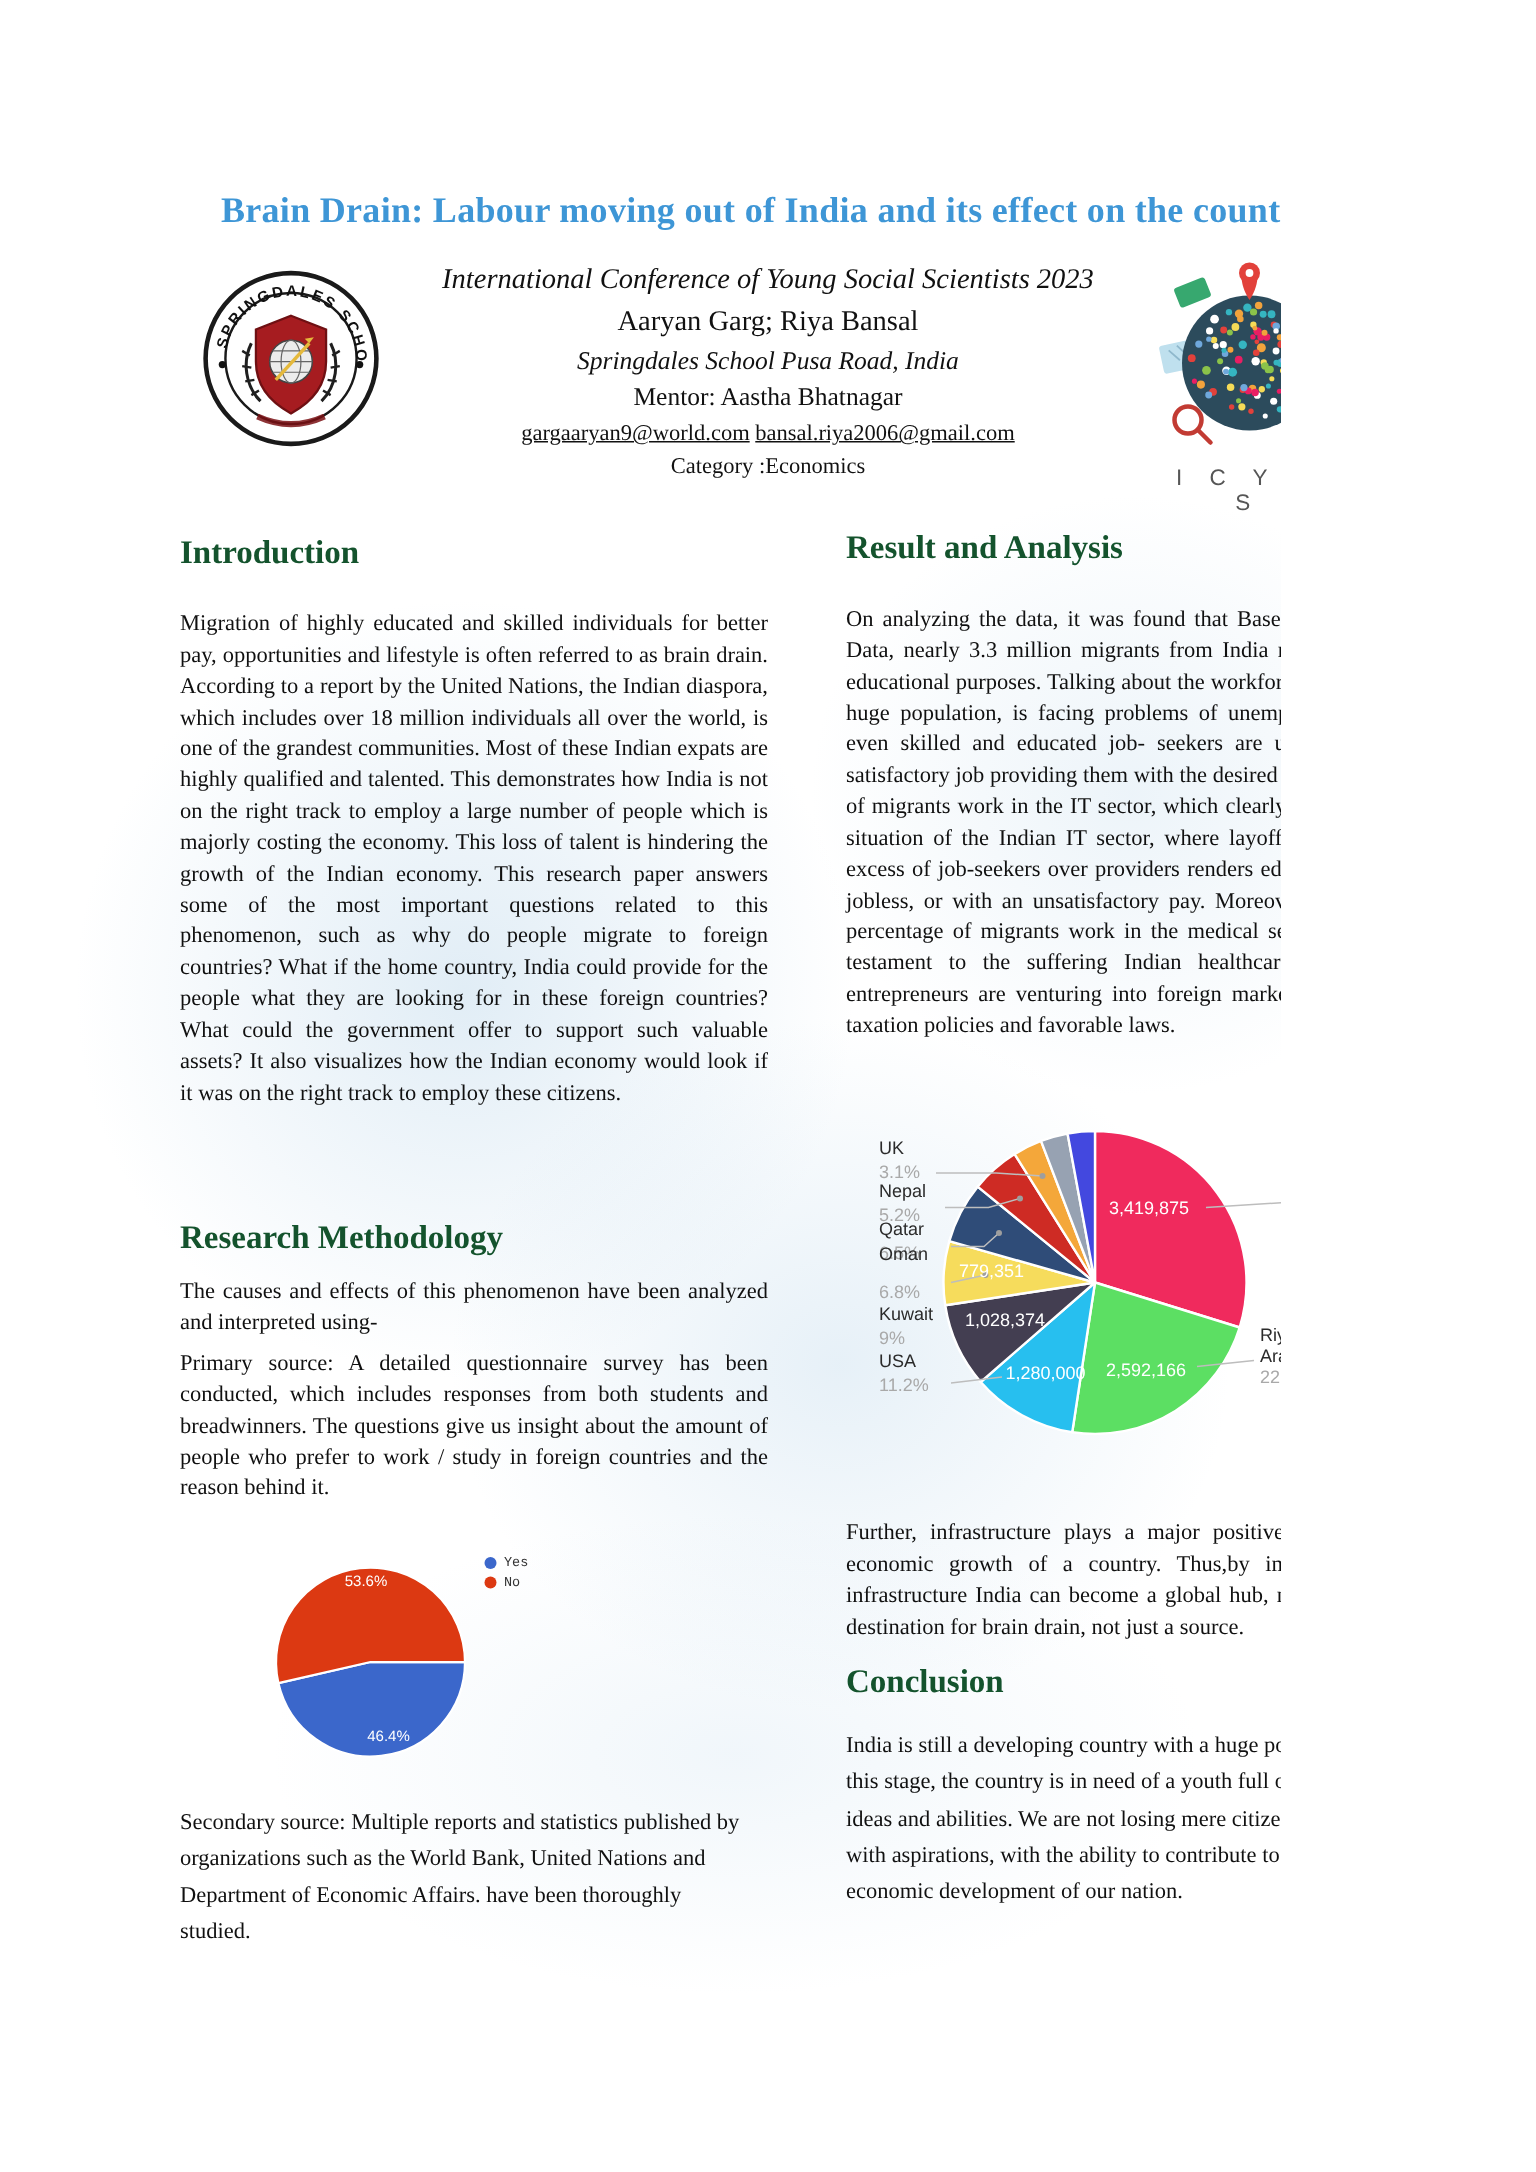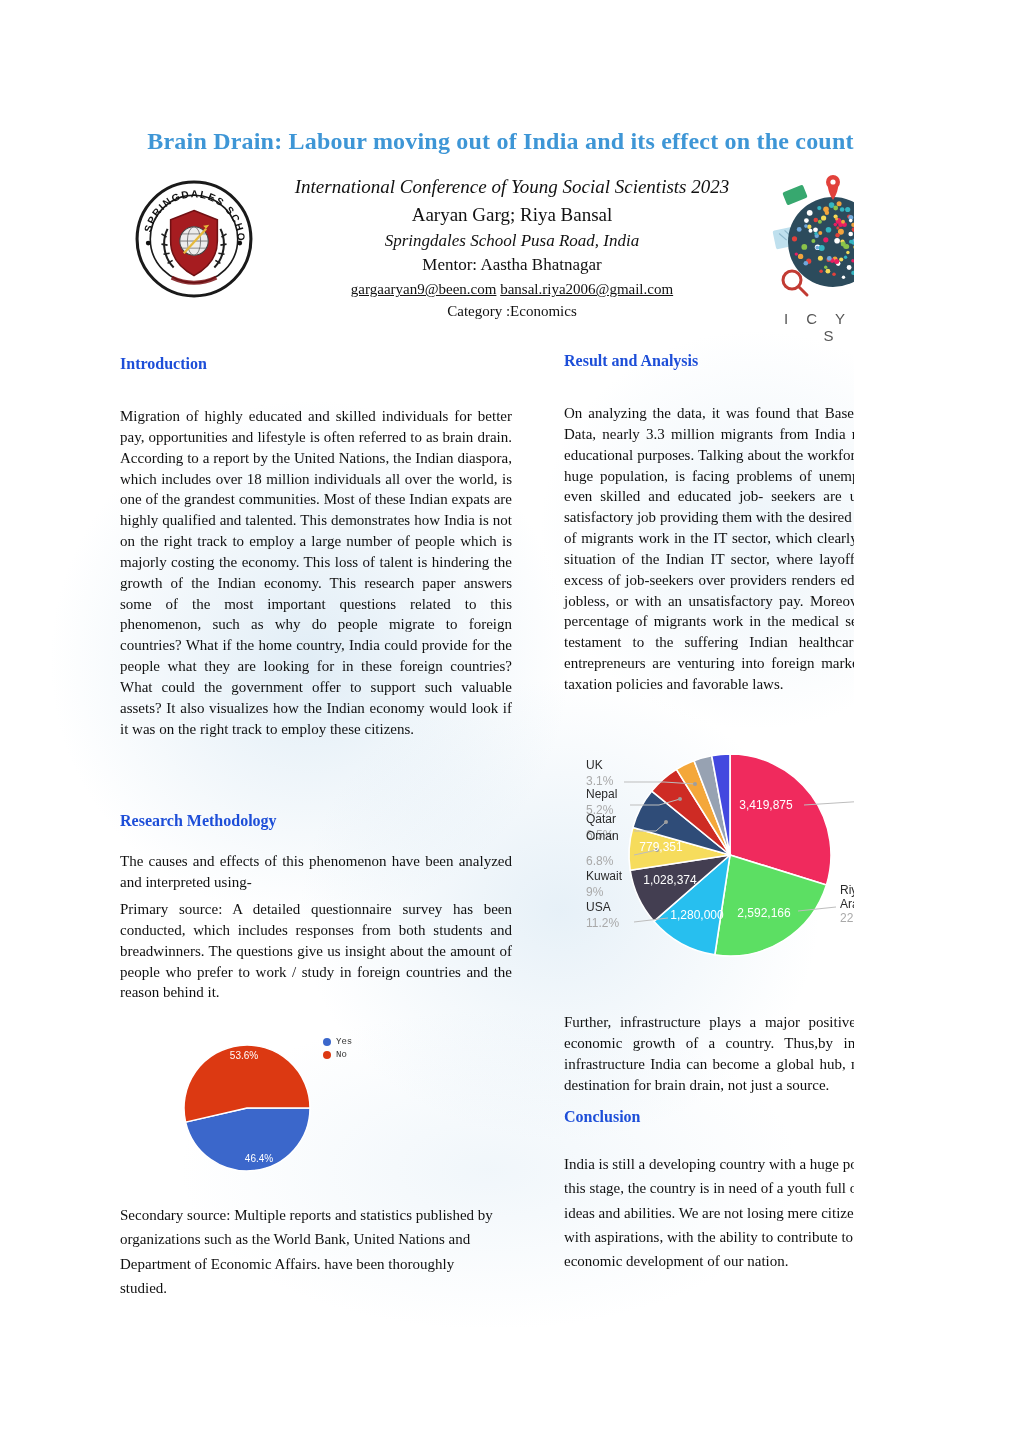--- a/index.html
+++ b/index.html
@@ -9,21 +9,21 @@
   .title{position:absolute;left:0;top:128px;width:1024px;text-align:center;
          font-size:24px;font-weight:700;color:#3e96d6;letter-spacing:.2px;}
   .hdr-block{position:absolute;left:262px;top:176px;width:500px;text-align:center;line-height:1.2;}
   .hdr-conference{font-style:italic;font-size:19px;margin-bottom:5px;}
   .hdr-authors{font-size:19px;margin-bottom:4px;}
   .hdr-school{font-style:italic;font-size:17px;margin-bottom:4px;}
   .hdr-mentor{font-size:17px;margin-bottom:5px;}
   .hdr-emails{font-size:15px;margin-bottom:4px;}
   .hdr-emails a{color:#111;text-decoration:underline;}
   .hdr-category{font-size:15px;}
-  .heading{position:absolute;font-size:16px;font-weight:700;color:#1d4ed8;}
+  .heading{position:absolute;font-size:22px;font-weight:700;color:#14532d;}
   .para{position:absolute;font-size:15px;line-height:1.39;text-align:justify;color:#101010;}
   .para.loose{line-height:1.62;text-align:left;}
   .chart-label{position:absolute;font-family:"Liberation Sans",sans-serif;font-size:12px;line-height:14px;}
   .cat-name{color:#2b2b2b;}
   .cat-pct{color:#a9a9a9;}
   .slice-val{position:absolute;font-family:"Liberation Sans",sans-serif;font-size:12px;color:#ffffff;
              transform:translate(-50%,-50%);white-space:nowrap;}
   .legend-row{display:flex;align-items:center;gap:5px;font-family:Liberation Mono, monospace;
               font-size:9px;color:#333;margin-bottom:3px;}
   .legend-dot{width:8px;height:8px;border-radius:50%;flex:0 0 auto;}
@@ -70,21 +70,21 @@
 
     <path d="M38,98 Q60,108 82,98" fill="none" stroke="#7a1114" stroke-width="4" opacity=".85"></path>
   </svg>
 
   <div class="hdr-block">
     <div class="hdr-conference">International Conference of Young Social Scientists 2023</div>
     <div class="hdr-authors">Aaryan Garg; Riya Bansal</div>
     <div class="hdr-school">Springdales School Pusa Road, India</div>
     <div class="hdr-mentor">Mentor: Aastha Bhatnagar</div>
     <div class="hdr-emails">
-      <a href="#">gargaaryan9@been.com</a>
+      <a href="#">gargaaryan9@world.com</a>
       <a href="#">bansal.riya2006@gmail.com</a>
     </div>
     <div class="hdr-category">Category :Economics</div>
   </div>
 
   <svg style="position:absolute;left:772px;top:170px;" width="122" height="138" viewBox="0 0 122 138">
     <g>
       <rect x="12" y="18" width="22" height="14" rx="2" fill="#37a86f" transform="rotate(-22 23 25)"></rect>
     </g>
     <g>

